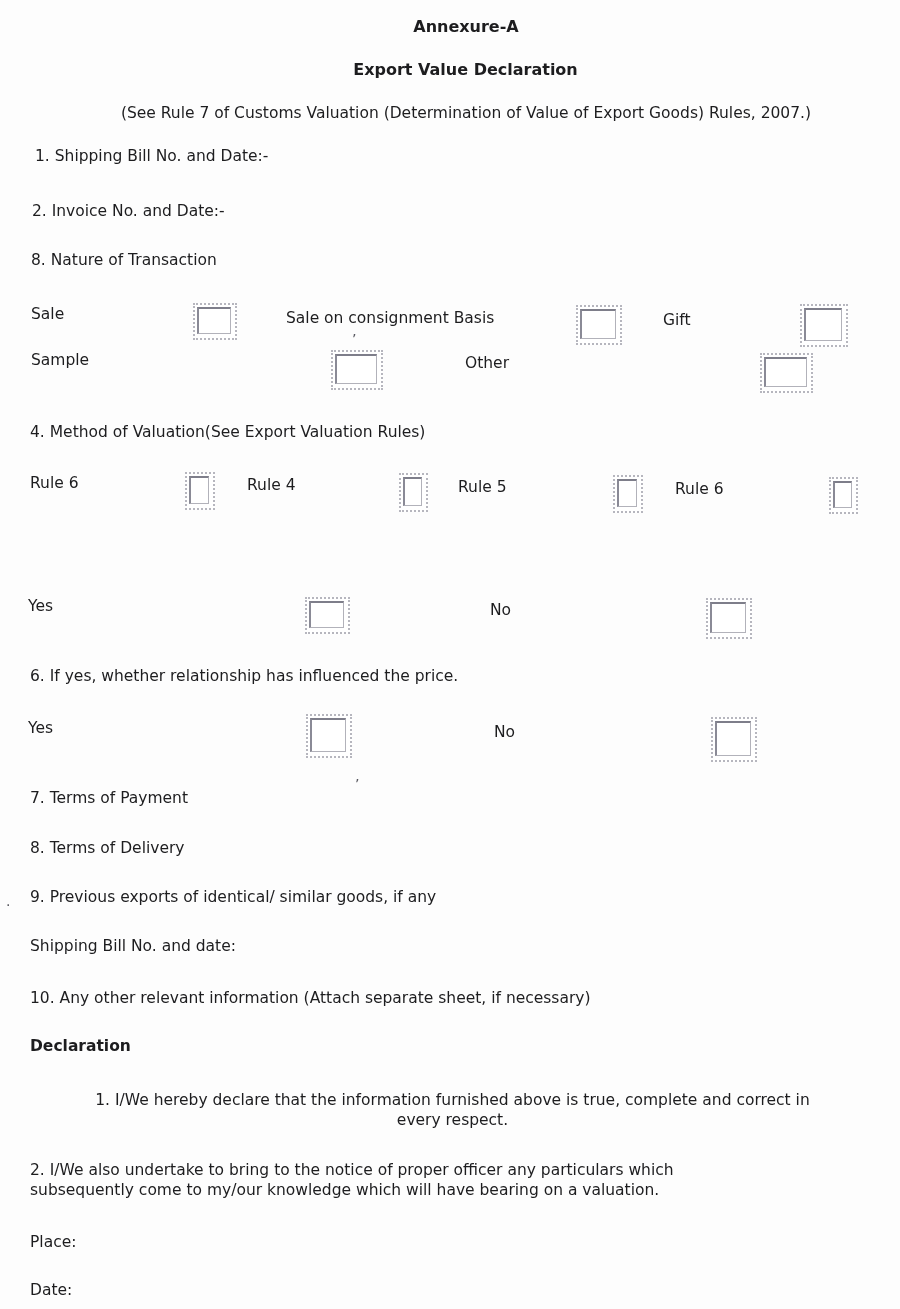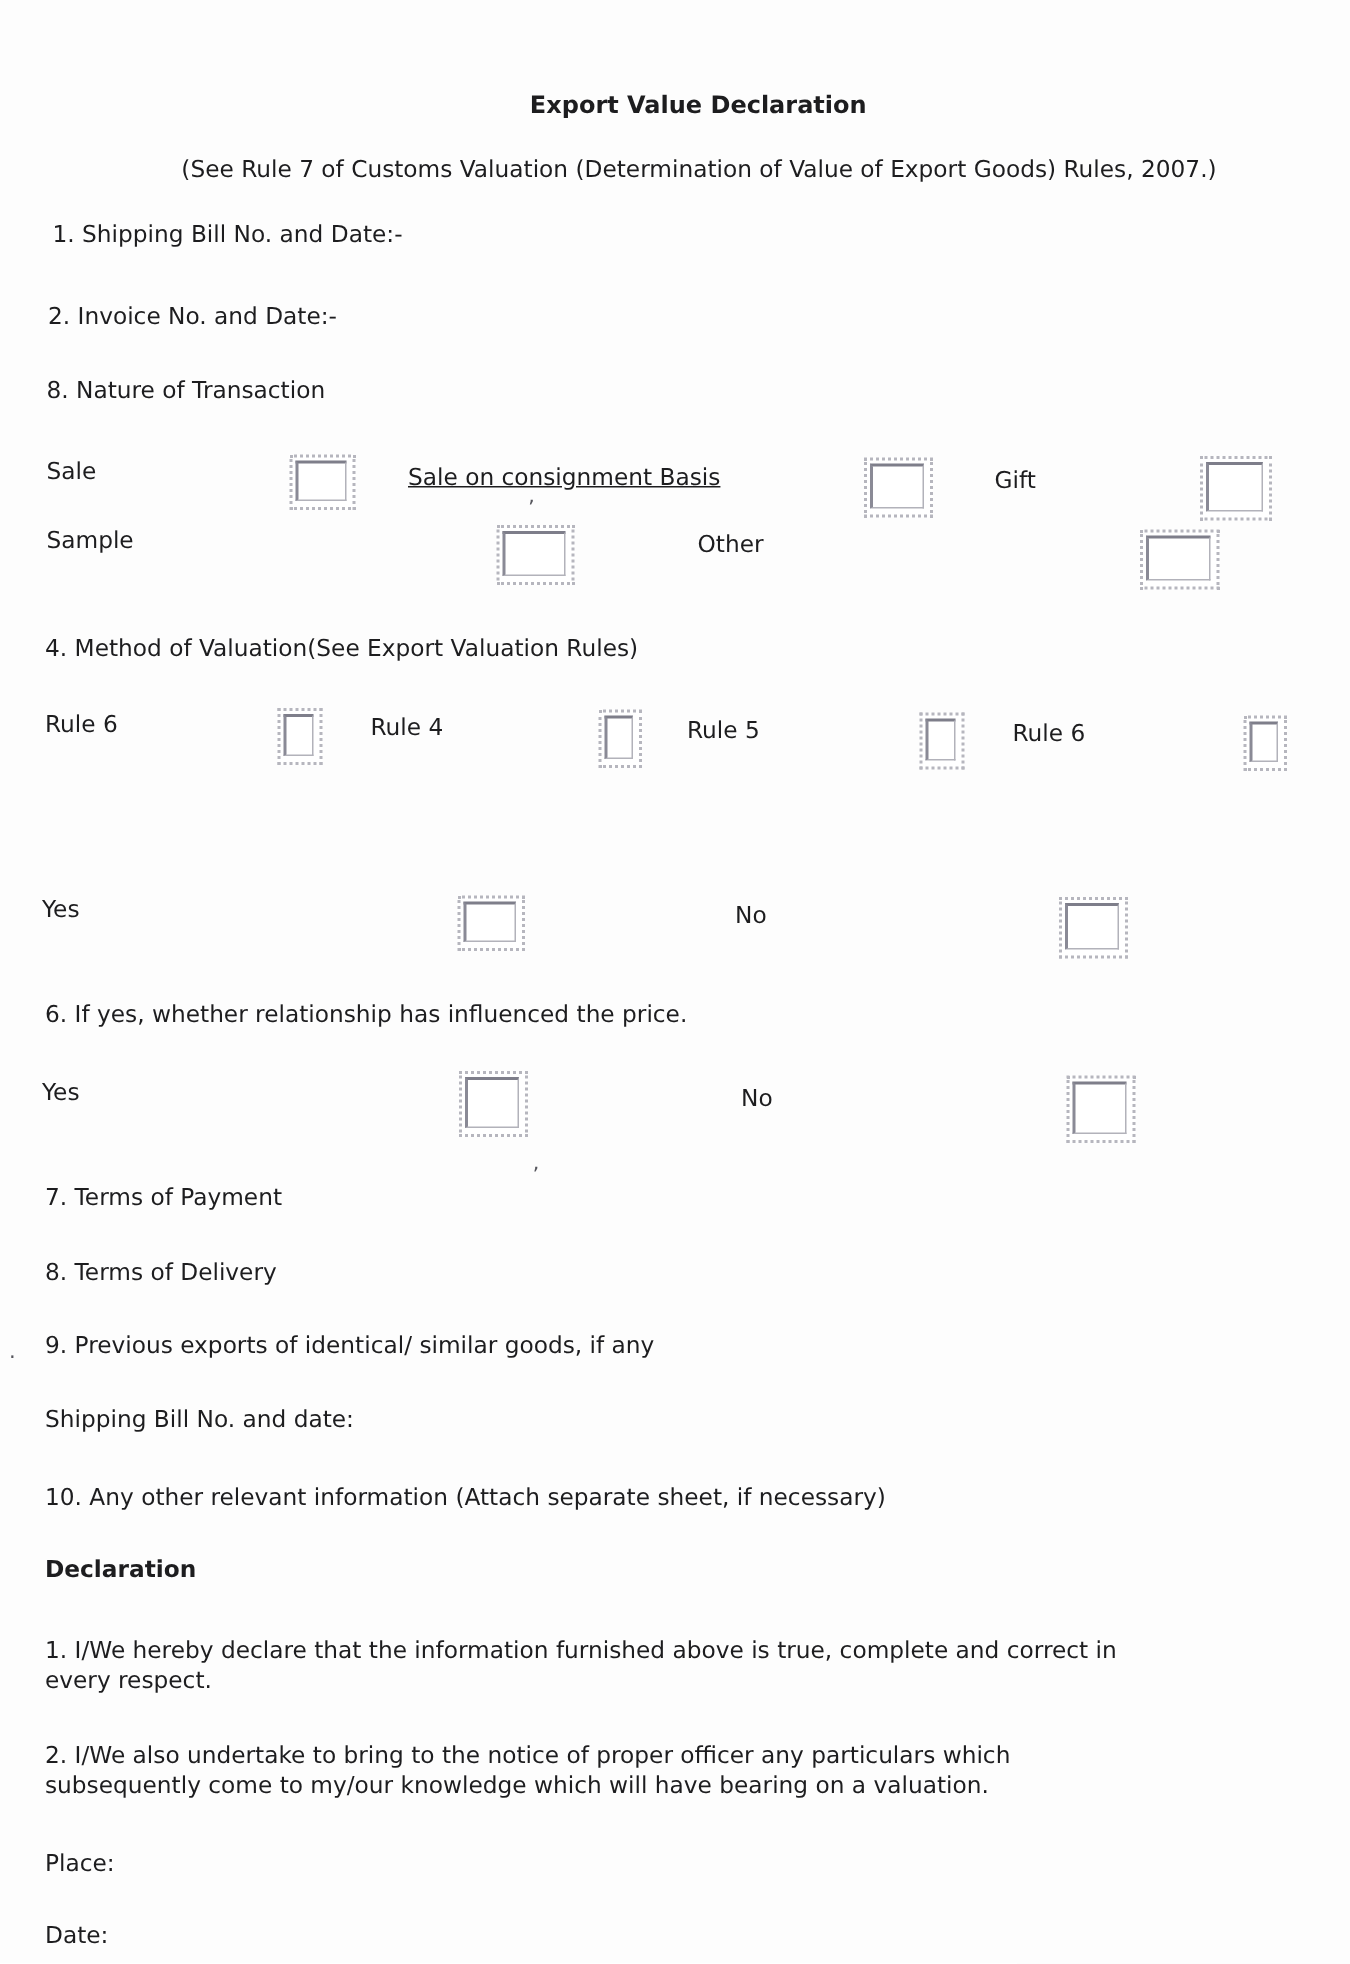--- a/index.html
+++ b/index.html
@@ -45,30 +45,31 @@
   .artifact{
     position:absolute;
     font-size:14px;color:#55555c;line-height:10px;
   }
 </style>
 </head>
 <body>
 
 <div class="page">
 
+  <div class="center-line bold" style="top:17px;">Annexure-A</div>
   <div class="center-line bold" style="top:60px;padding-left:31px;">Export Value Declaration</div>
   <div class="center-line" style="top:103px;font-size:15.5px;line-height:20px;">(See Rule 7 of Customs Valuation (Determination of Value of Export Goods) Rules, 2007.)</div>
 
   <div class="lbl" style="left:35px;top:146px;">1. Shipping Bill No. and Date:-</div>
   <div class="lbl" style="left:32px;top:201px;">2. Invoice No. and Date:-</div>
   <div class="lbl" style="left:31px;top:250px;">8. Nature of Transaction</div>
 
   <div class="lbl" style="left:31px;top:304px;">Sale</div>
   <span class="cb" style="left:193px;top:303px;width:44px;height:37px;"></span>
-  <div class="lbl" style="left:272px;top:308px;text-decoration:underline;">Sale on consignment Basis</div>
+  <div class="lbl" style="left:286px;top:308px;">Sale on consignment Basis</div>
   <span class="cb" style="left:576px;top:305px;width:46px;height:40px;"></span>
   <div class="lbl" style="left:663px;top:310px;">Gift</div>
   <span class="cb" style="left:800px;top:304px;width:48px;height:43px;"></span>
 
   <div class="lbl" style="left:31px;top:350px;">Sample</div>
   <span class="cb" style="left:331px;top:350px;width:52px;height:40px;"></span>
   <div class="lbl" style="left:465px;top:353px;">Other</div>
   <span class="cb" style="left:760px;top:353px;width:53px;height:40px;"></span>
 
   <div class="lbl" style="left:30px;top:422px;">4. Method of Valuation(See Export Valuation Rules)</div>
@@ -93,21 +94,21 @@
   <span class="cb" style="left:711px;top:717px;width:46px;height:45px;"></span>
 
   <div class="lbl" style="left:30px;top:788px;">7. Terms of Payment</div>
   <div class="lbl" style="left:30px;top:838px;">8. Terms of Delivery</div>
   <div class="lbl" style="left:30px;top:887px;">9. Previous exports of identical/ similar goods, if any</div>
   <div class="lbl" style="left:30px;top:936px;">Shipping Bill No. and date:</div>
   <div class="lbl" style="left:30px;top:988px;">10. Any other relevant information (Attach separate sheet, if necessary)</div>
 
   <div class="lbl bold" style="left:30px;top:1036px;">Declaration</div>
 
-  <div class="para" style="left:30px;top:1091px;width:845px;">
+  <div class="para" style="left:30px;top:1091px;width:845px;text-align:center;">
     <div>1. I/We hereby declare that the information furnished above is true, complete and correct in</div>
     <div>every respect.</div>
   </div>
 
   <div class="para" style="left:30px;top:1161px;width:845px;">
     <div>2. I/We also undertake to bring to the notice of proper officer any particulars which</div>
     <div>subsequently come to my/our knowledge which will have bearing on a valuation.</div>
   </div>
 
   <div class="lbl" style="left:30px;top:1232px;">Place:</div>

